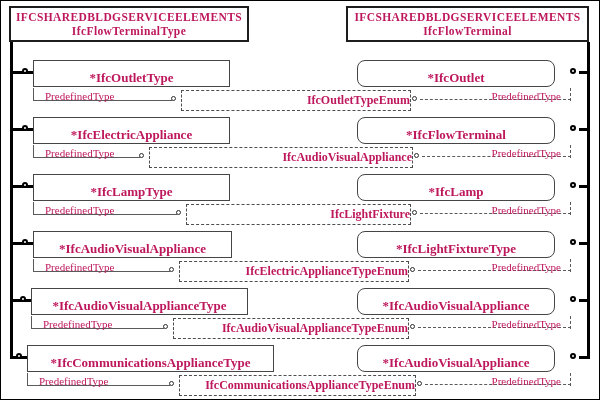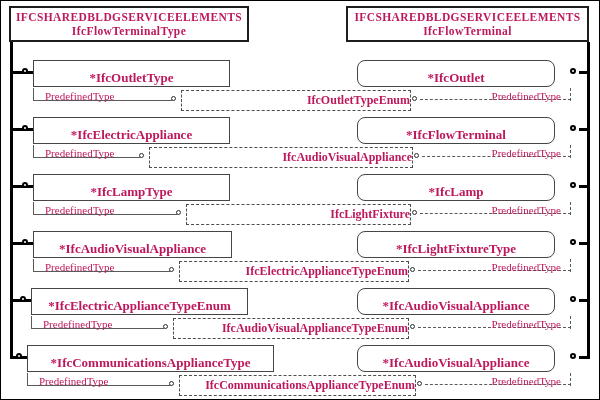--- a/index.html
+++ b/index.html
@@ -156,21 +156,21 @@
         <span>*IfcLightFixtureType</span>
       </div>
     <div class="circ circ-r"></div>
     <div class="branch branch-r"></div>
   </div>
 
   <div class="row" style="--top:287px; --lx:30px; --lw:217px; --ex:172px; --ew:236px; --eL:133px;">
     <div class="branch branch-l"></div>
     <div class="circ circ-l"></div>
     <div class="ebox ebox-l">
-        <span>*IfcElectricApplianceTypeEnum</span>
+        <span>*IfcAudioVisualApplianceType</span>
       </div>
     <div class="attr-v-l"></div>
     <div class="attr-h-l"></div>
     <div class="attr-label attr-label-l">PredefinedType</div>
     <div class="ecirc ecirc-l"></div>
     <div class="enumbox">
         <span>IfcAudioVisualApplianceTypeEnum</span>
       </div>
     <div class="ecirc ecirc-r"></div>
     <div class="attr-h-r"></div>

